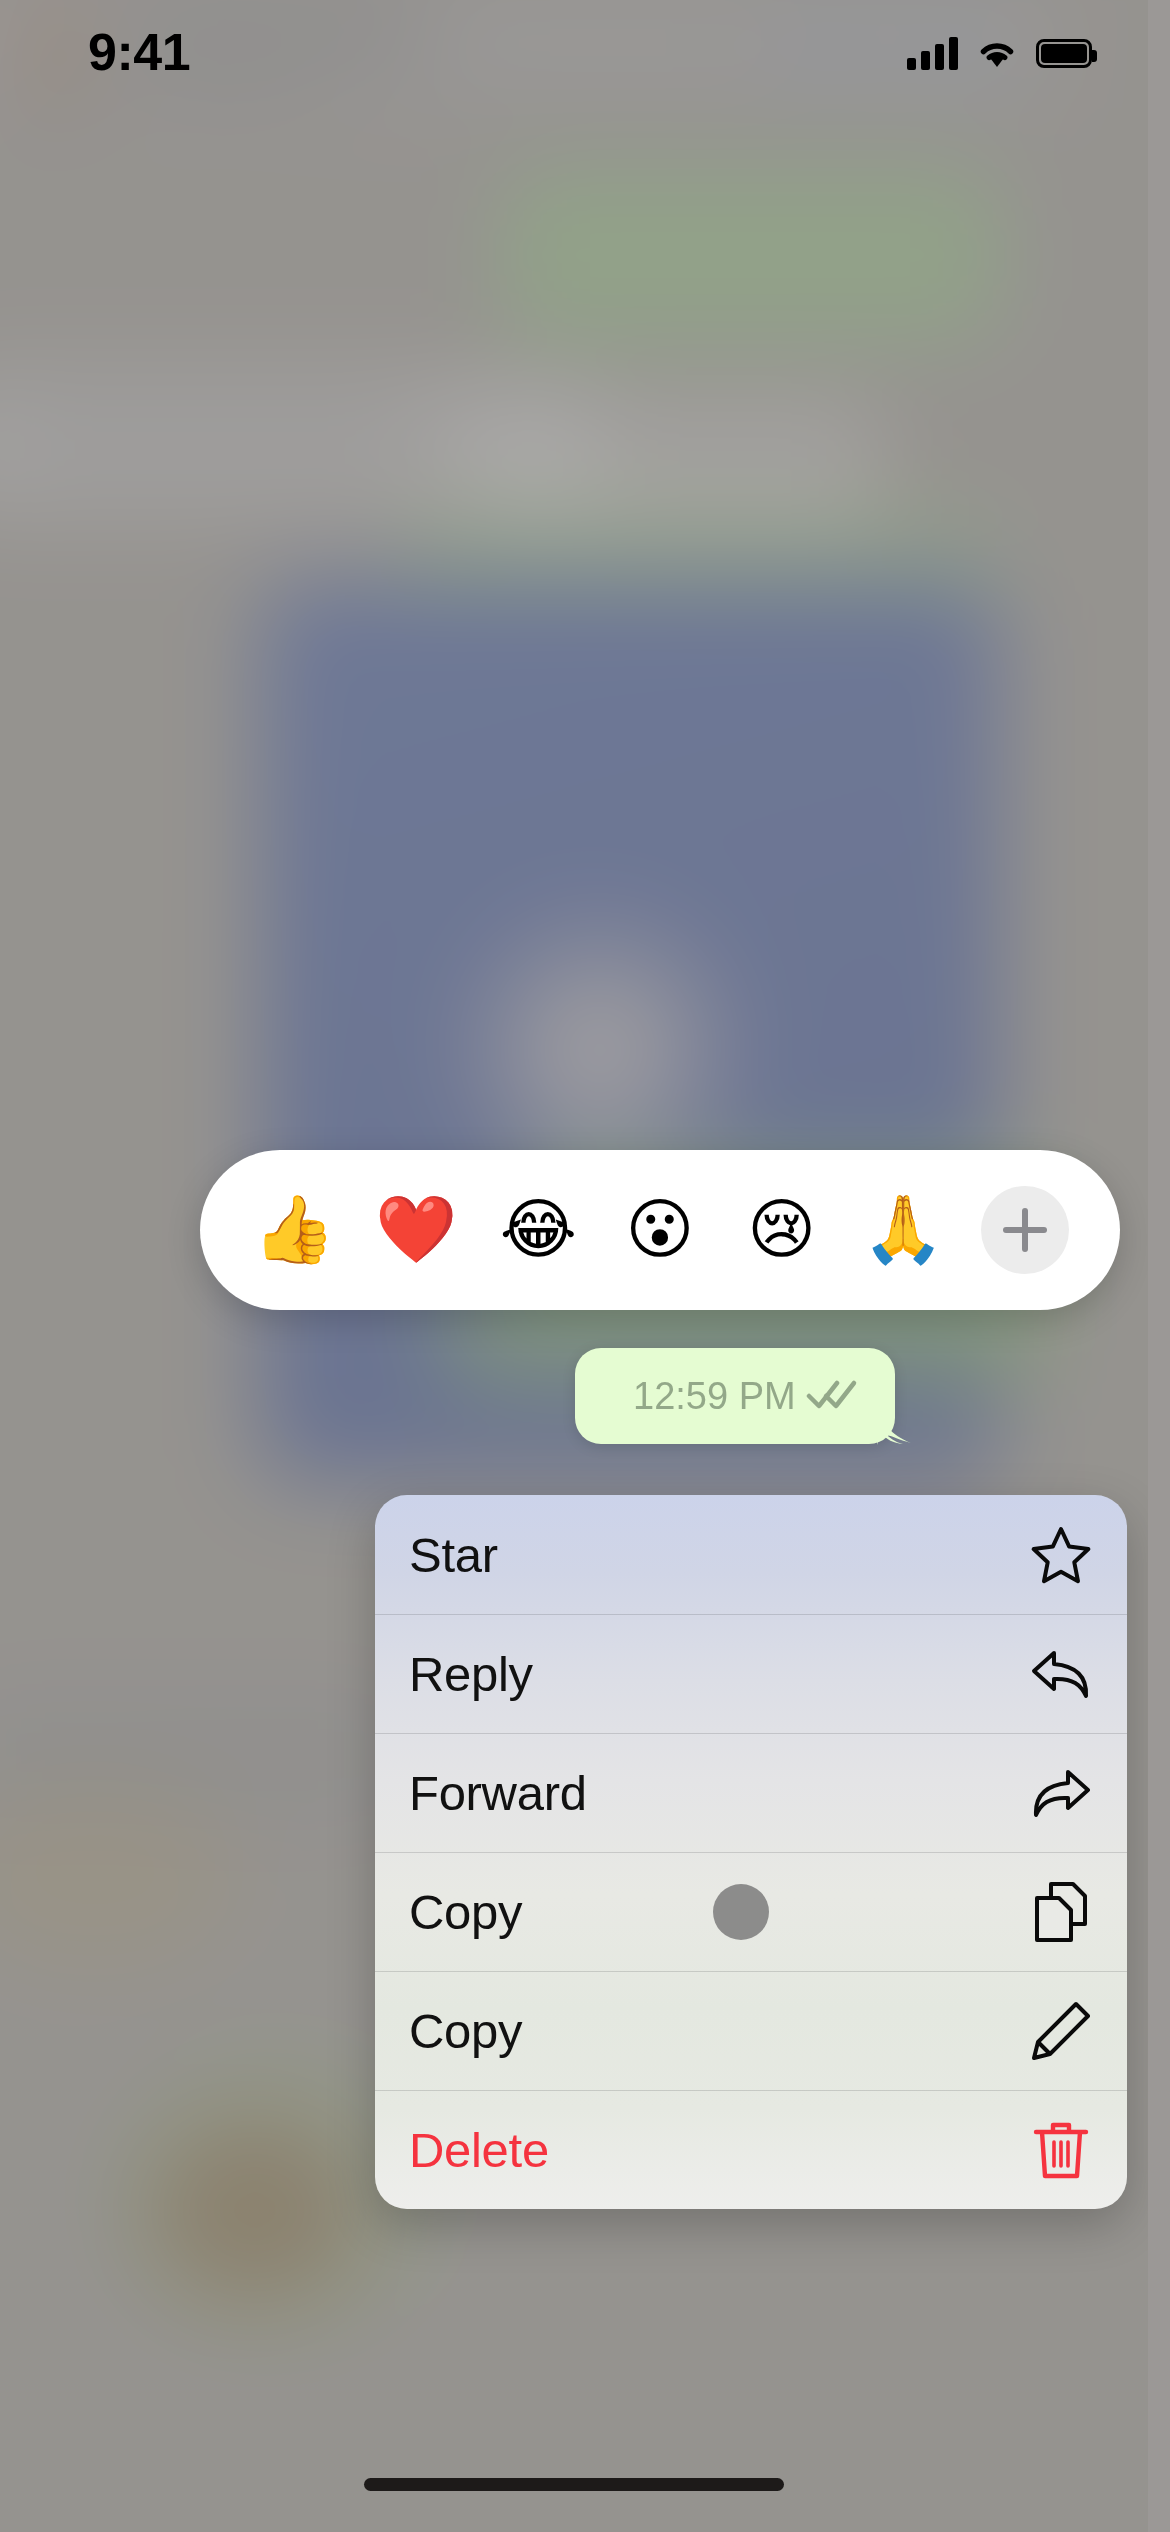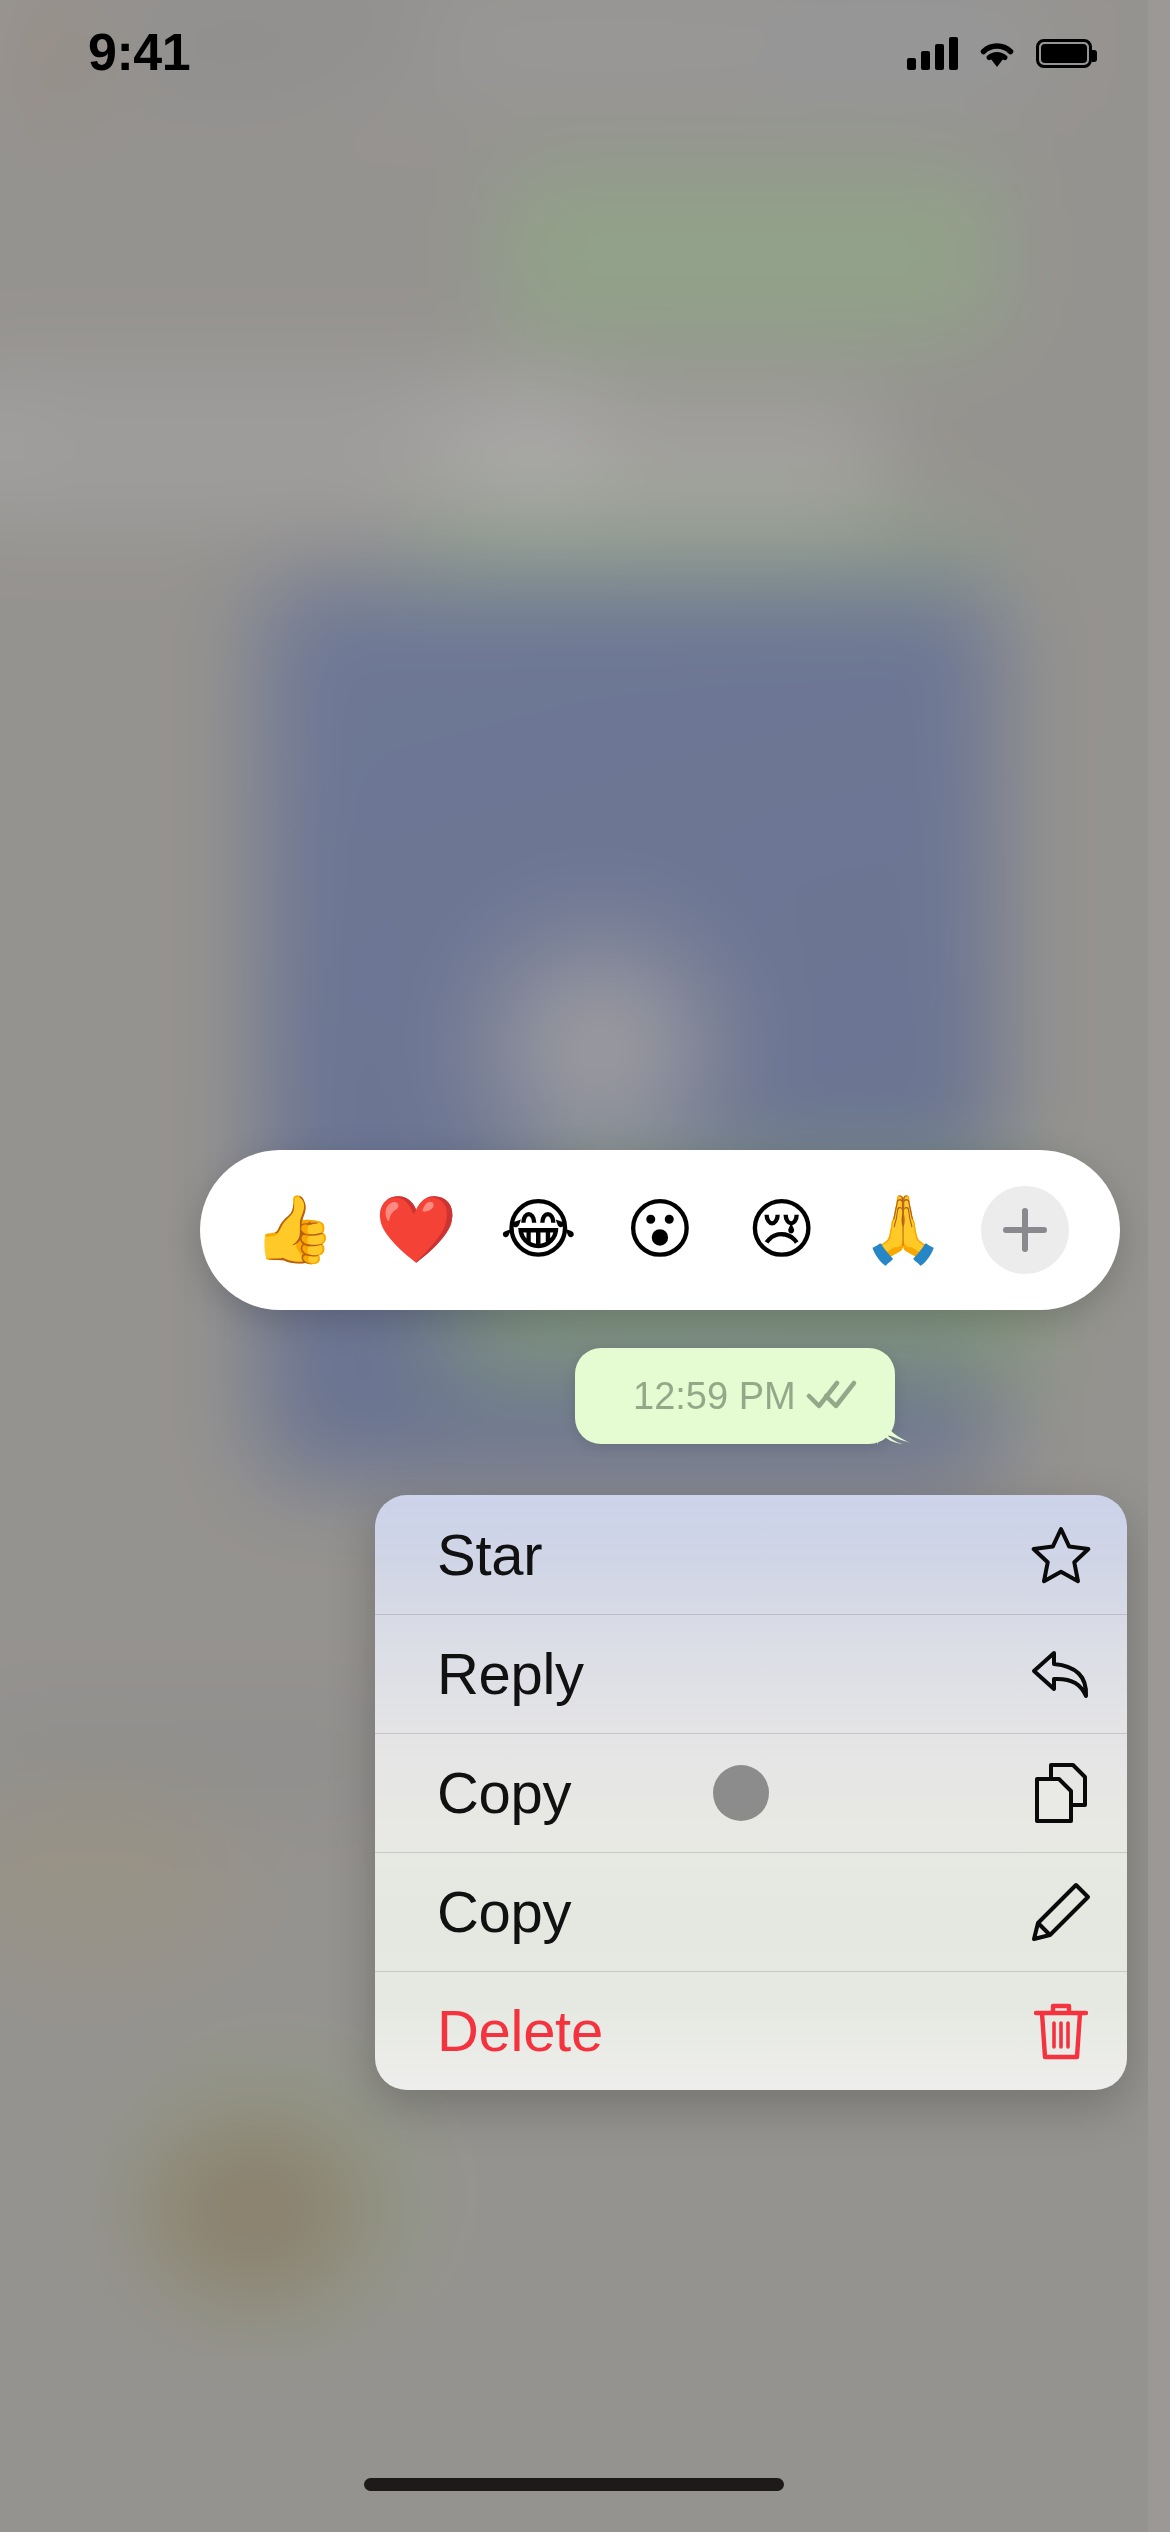--- a/index.html
+++ b/index.html
@@ -226,23 +226,22 @@
     height:119px;
     display:flex; align-items:center;
     padding:0 32px 0 34px;
   }
   .ctxrow + .ctxrow::before {
     content:"";
     position:absolute; left:0; right:0; top:0; height:1px;
     background:rgba(60,60,67,.18);
   }
   .ctxlabel {
-    font-size:58px; color:#111111; letter-spacing:-0.3px;
+    font-size:49px; color:#111111; letter-spacing:-0.3px;
     flex:1 1 auto;
-    margin-left:28px;
   }
   .ctxrow.destructive .ctxlabel { color:#f5333f; }
   .ctxicon {
     width:68px; height:68px;
     display:flex; align-items:center; justify-content:center;
     flex:0 0 auto;
   }
   .ctxicon svg { display:block; }
 
   
@@ -359,20 +358,28 @@
 
     <div class="ctxrow">
       <span class="ctxlabel">Reply</span>
       <span class="ctxicon">
         <svg width="64" height="58" viewBox="0 0 64 58">
           <path d="M25 8 L5 26 L25 44 L25 34 C44 33 52 40 57 51 C58 31 47 21 25 19 Z" fill="none" stroke="#0a0a0a" stroke-width="4" stroke-linejoin="round" stroke-linecap="round"></path>
         </svg>
       </span>
     </div>
 
+    <div class="ctxrow">
+      <span class="ctxlabel">Forward</span>
+      <span class="ctxicon">
+        <svg width="64" height="58" viewBox="0 0 64 58">
+          <path d="M39 8 L59 26 L39 44 L39 34 C20 33 12 40 7 51 C6 31 17 21 39 19 Z" fill="none" stroke="#0a0a0a" stroke-width="4" stroke-linejoin="round" stroke-linecap="round"></path>
+        </svg>
+      </span>
+    </div>
 
     <div class="ctxrow">
       <span class="touchdot"></span>
       <span class="ctxlabel">Copy</span>
       <span class="ctxicon">
         <svg width="60" height="64" viewBox="0 0 60 64">
           <path d="M20 4 H42 L54 16 V44 H20 Z" fill="none" stroke="#0a0a0a" stroke-width="4" stroke-linejoin="round"></path>
           <path d="M6 18 H28 L40 30 V60 H6 Z" fill="#e9eae6" stroke="#0a0a0a" stroke-width="4" stroke-linejoin="round"></path>
         </svg>
       </span>

